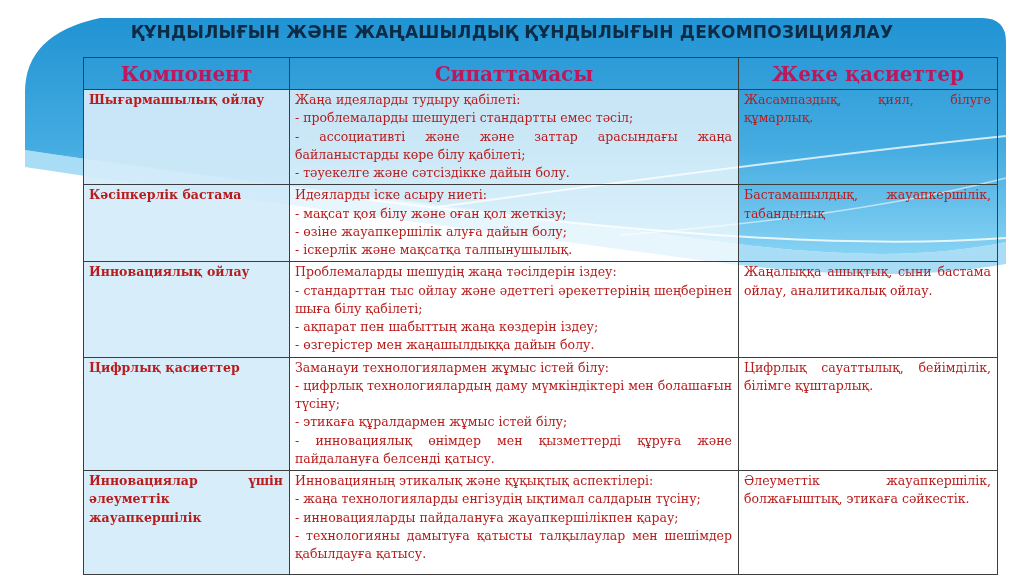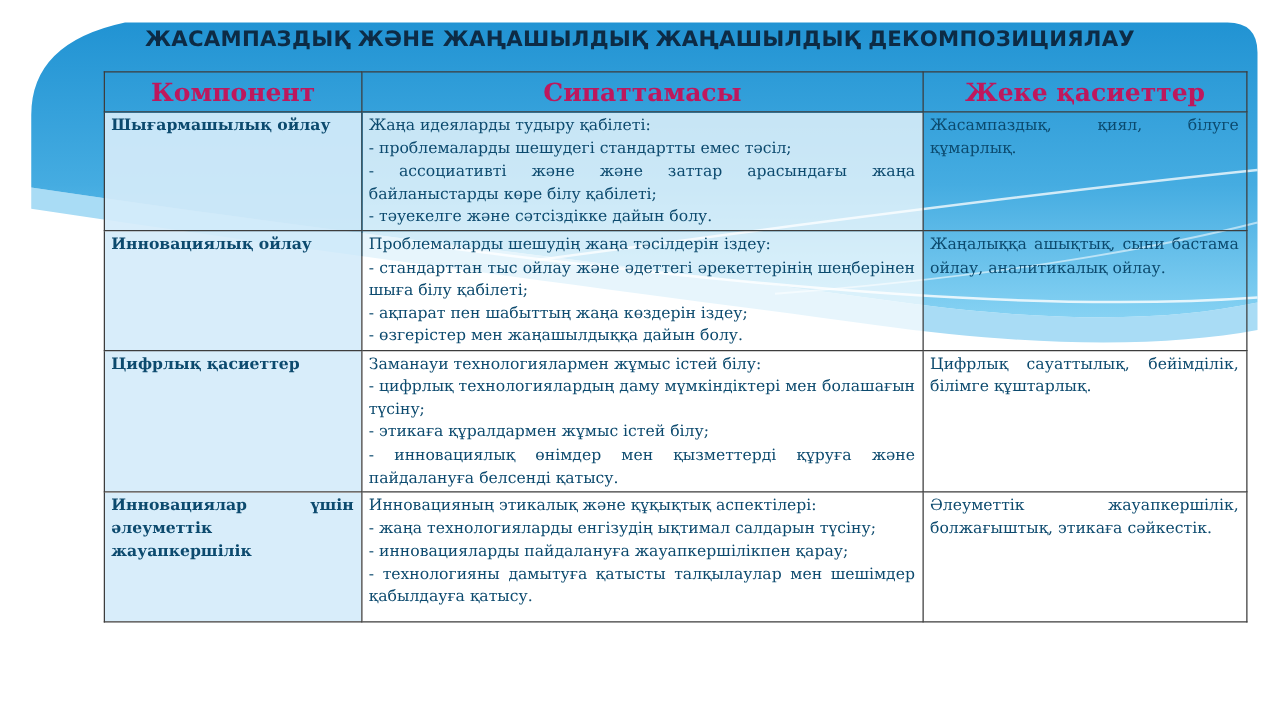--- a/index.html
+++ b/index.html
@@ -22,21 +22,21 @@
   table.decomp th, table.decomp td{
     border:1.6px solid #3d3d3d;vertical-align:top;overflow:hidden;
   }
   table.decomp th{
     height:31px;padding:0 2px;
     font-family:"DejaVu Serif",serif;font-weight:bold;font-size:20px;
     color:#be185d;text-align:center;vertical-align:middle;
     background:transparent;
   }
   table.decomp td{
-    font-size:12.5px;line-height:1.46;color:#0c4a6e;
+    font-size:12.5px;line-height:1.46;color:#b91c1c;
     text-align:justify;white-space:pre-line;
     padding:1px 6px 2px 5px;
   }
   td.c1{background:rgba(213,236,250,.92);font-weight:600;}
   td.c2{background:rgba(255,255,255,.72);}
   td.c3{background:transparent;font-weight:400;}
   tr.r1{height:93px;} tr.r2{height:77px;} tr.r3{height:92px;}
   tr.r4{height:91px;} tr.r5{height:104px;margin-left:28px;}
 </style>
 </head>
@@ -55,21 +55,21 @@
 
     <path d="M25,150 C 250,184 520,214 715,241 C 845,259 935,257 1006,242 L1006,264 C 930,278 830,278 700,260 C 500,233 250,201 25,167 Z" fill="#a9dcf5"></path>
 
     <path d="M100,18 L982,18 Q1006,18 1006,42 L1006,242 C 935,257 845,259 715,241 C 520,214 250,184 25,150 L25,92 Q25,34 100,18 Z" fill="url(#g1)"></path>
 
     <path d="M430,208 C 650,178 850,152 1006,136" stroke="#ffffff" stroke-opacity="0.75" stroke-width="2" fill="none"></path>
     <path d="M340,196 C 620,232 840,250 1006,238" stroke="#ffffff" stroke-opacity="0.8" stroke-width="2" fill="none"></path>
     <path d="M620,235 C 790,222 920,200 1006,178" stroke="#ffffff" stroke-opacity="0.55" stroke-width="1.5" fill="none"></path>
   </svg>
 
-  <div class="slide-title">ЖАСАМПАЗДЫҚ ЖӘНЕ ЖАҢАШЫЛДЫҚ ЖАҢАШЫЛДЫҚ ДЕКОМПОЗИЦИЯЛАУ</div>
+  <div class="slide-title">ҚҰНДЫЛЫҒЫН ЖӘНЕ ЖАҢАШЫЛДЫҚ ҚҰНДЫЛЫҒЫН ДЕКОМПОЗИЦИЯЛАУ</div>
 
   <table class="decomp">
     <colgroup>
       <col style="width:206px">
       <col style="width:449px">
       <col style="width:259px">
     </colgroup>
     <thead>
       <tr>
         <th>Компонент</th>
@@ -78,20 +78,28 @@
       </tr>
     </thead>
     <tbody>
       <tr class="r1">
         <td class="c1">Шығармашылық ойлау</td>
         <td class="c2">Жаңа идеяларды тудыру қабілеті:
 - проблемаларды шешудегі  стандартты емес тәсіл;
 - ассоциативті және және заттар арасындағы жаңа байланыстарды көре білу қабілеті;
 - тәуекелге  және сәтсіздікке  дайын болу.</td>
         <td class="c3">Жасампаздық, қиял, білуге құмарлық.</td>
+      </tr>
+      <tr class="r2">
+        <td class="c1">Кәсіпкерлік бастама</td>
+        <td class="c2">Идеяларды іске асыру ниеті:
+- мақсат қоя білу  және оған қол жеткізу;
+- өзіне жауапкершілік  алуға дайын болу;
+- іскерлік  және мақсатқа  талпынушылық.</td>
+        <td class="c3">Бастамашылдық, жауапкершілік, табандылық</td>
       </tr>
       <tr class="r3">
         <td class="c1">Инновациялық ойлау</td>
         <td class="c2">Проблемаларды шешудің  жаңа тәсілдерін іздеу:
 - стандарттан тыс ойлау және әдеттегі әрекеттерінің шеңберінен шыға білу қабілеті;
 - ақпарат пен шабыттың жаңа көздерін іздеу;
 - өзгерістер мен жаңашылдыққа  дайын болу.</td>
         <td class="c3">Жаңалыққа ашықтық, сыни бастама ойлау, аналитикалық ойлау.</td>
       </tr>
       <tr class="r4">

